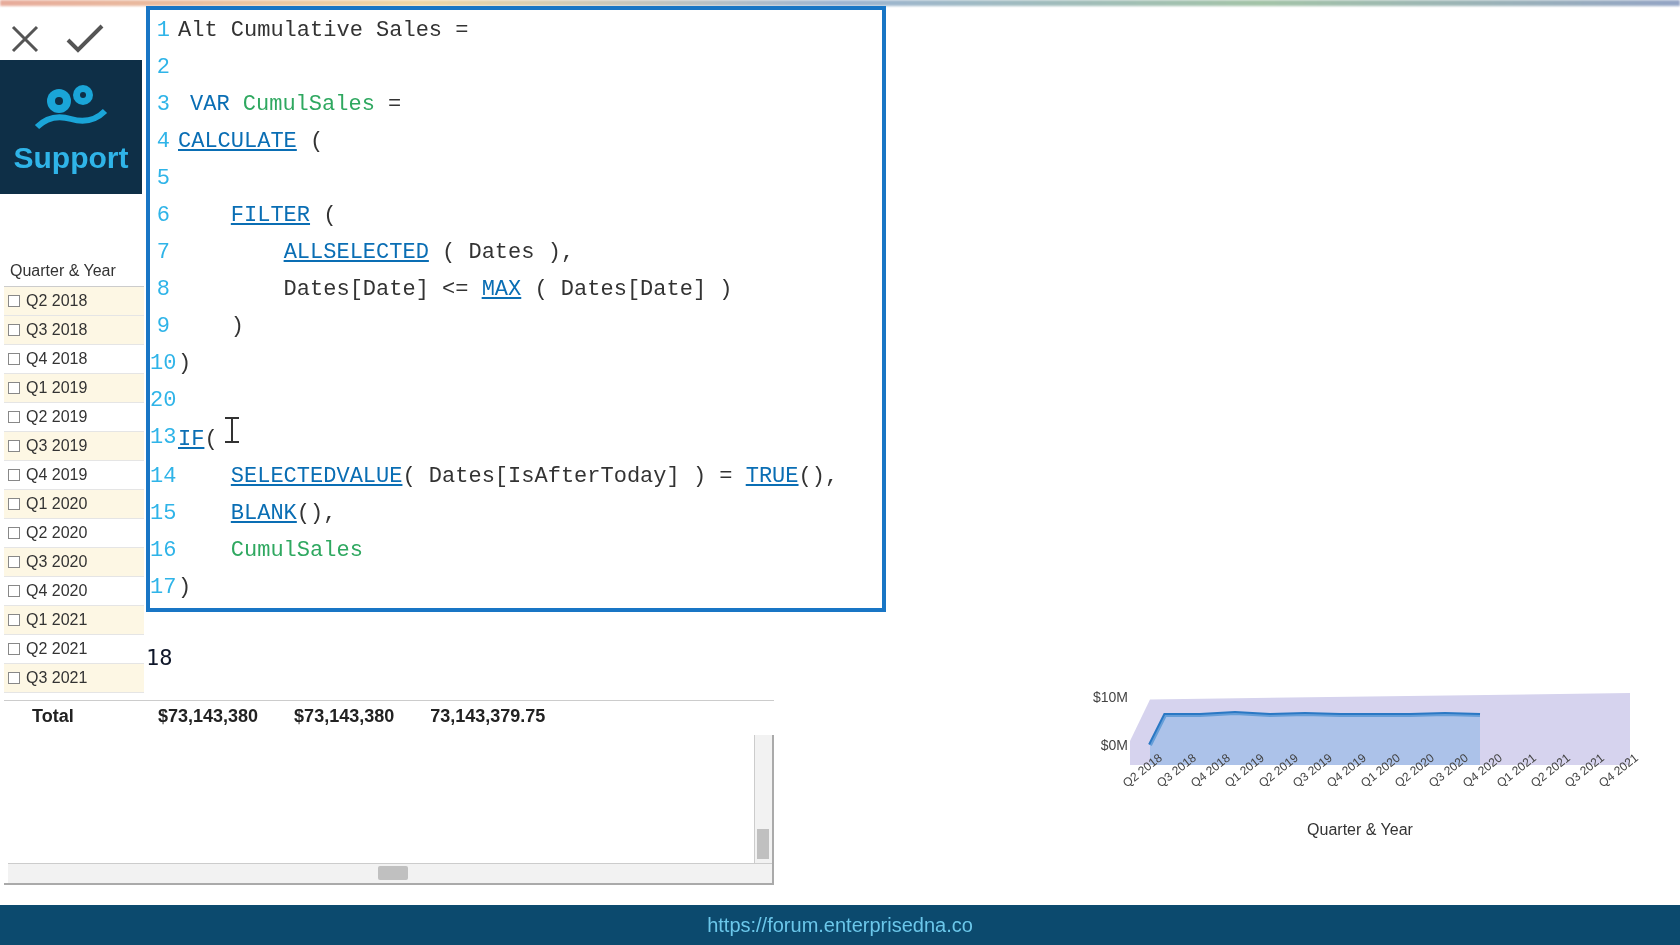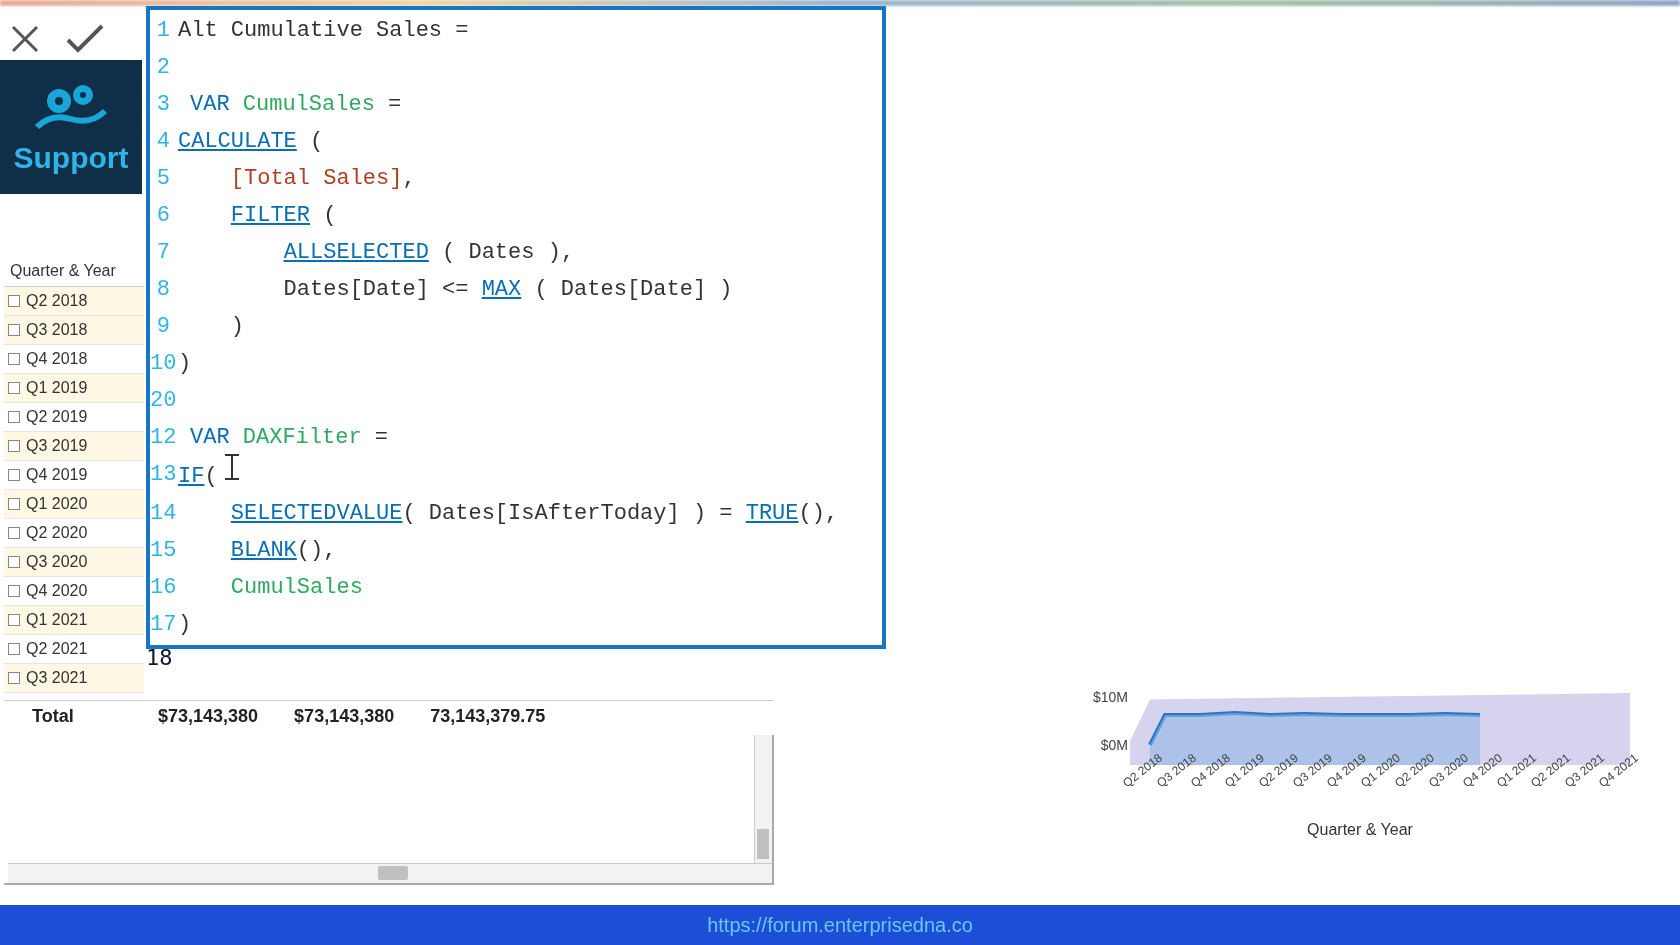--- a/index.html
+++ b/index.html
@@ -262,21 +262,21 @@
     text-align:center;
     font-size:16px;
     color:#333;
   }
 
   .footer {
     position:absolute;
     left:0; right:0;
     bottom:0;
     height:40px;
-    background:#1d4ed8;
+    background:#0c4a6e;
     color:#6bc7ea;
     display:flex;
     align-items:center;
     justify-content:center;
     font-size:20px;
   }
 </style>
 </head>
 <body>
 
@@ -373,28 +373,27 @@
       </div>
     </div>
 </div>
 
 <div class="formula-bar-wrap">
   <div class="code" id="code-block">
       <div class="code-line"><span class="ln">1</span><span><span class="tk-name">Alt Cumulative Sales </span><span class="tk-op">=</span></span></div>
       <div class="code-line"><span class="ln">2</span><span></span></div>
       <div class="code-line"><span class="ln">3</span><span><span class="tk-kw">VAR </span><span class="tk-var">CumulSales</span><span class="tk-op"> =</span></span></div>
       <div class="code-line"><span class="ln">4</span><span><span class="tk-fn">CALCULATE</span><span class="tk-op"> (</span></span></div>
-      <div class="code-line"><span class="ln">5</span><span><span class="tk-op">    </span><span class="tk-meas">[Total Sales]</span><span class="tk-op">,</span></span></div>
+      <div class="code-line"><span class="ln">5</span></div>
       <div class="code-line"><span class="ln">6</span><span><span class="tk-op">    </span><span class="tk-fn">FILTER</span><span class="tk-op"> (</span></span></div>
       <div class="code-line"><span class="ln">7</span><span><span class="tk-op">        </span><span class="tk-fn">ALLSELECTED</span><span class="tk-op"> ( Dates ),</span></span></div>
       <div class="code-line"><span class="ln">8</span><span><span class="tk-op">        Dates[Date] &lt;= </span><span class="tk-fn">MAX</span><span class="tk-op"> ( Dates[Date] )</span></span></div>
       <div class="code-line"><span class="ln">9</span><span><span class="tk-op">    )</span></span></div>
       <div class="code-line"><span class="ln">10</span><span><span class="tk-op">)</span></span></div>
       <div class="code-line"><span class="ln">20</span><span></span></div>
-      <div class="code-line"><span class="ln">12</span><span><span class="tk-kw">VAR </span><span class="tk-var">DAXFilter</span><span class="tk-op"> =</span></span></div>
       <div class="code-line"><span class="ln">13</span><span><span class="tk-fn">IF</span><span class="tk-op">( </span><span class="caret"></span></span></div>
       <div class="code-line"><span class="ln">14</span><span><span class="tk-op">    </span><span class="tk-fn">SELECTEDVALUE</span><span class="tk-op">( Dates[IsAfterToday] ) = </span><span class="tk-fn">TRUE</span><span class="tk-op">(),</span></span></div>
       <div class="code-line"><span class="ln">15</span><span><span class="tk-op">    </span><span class="tk-fn">BLANK</span><span class="tk-op">(),</span></span></div>
       <div class="code-line"><span class="ln">16</span><span><span class="tk-op">    </span><span class="tk-var">CumulSales</span></span></div>
       <div class="code-line"><span class="ln">17</span><span><span class="tk-op">)</span></span></div>
     </div>
 </div>
 
 <div class="line-extra">
   <span class="ln">18</span>

